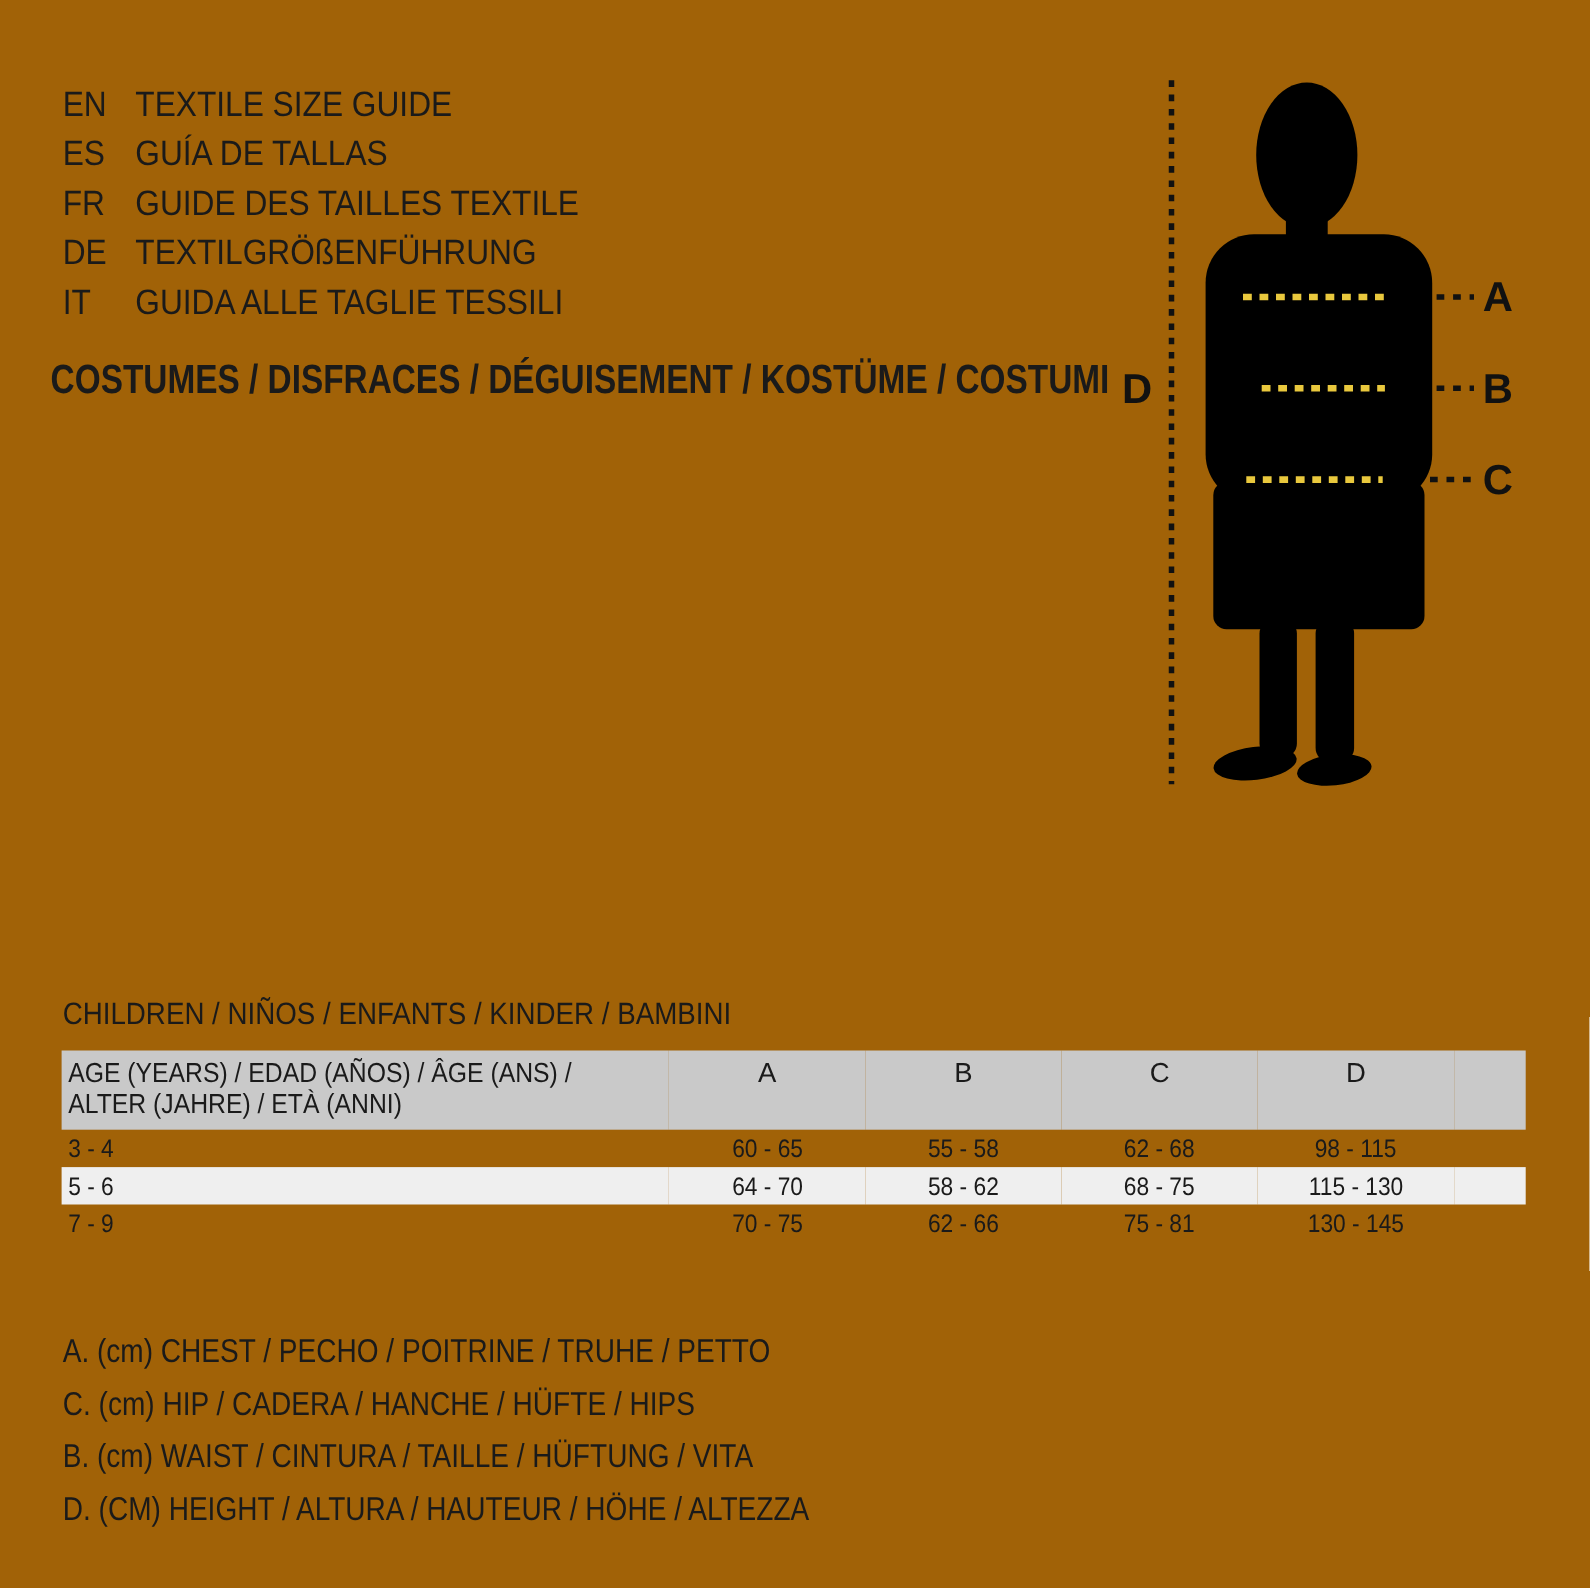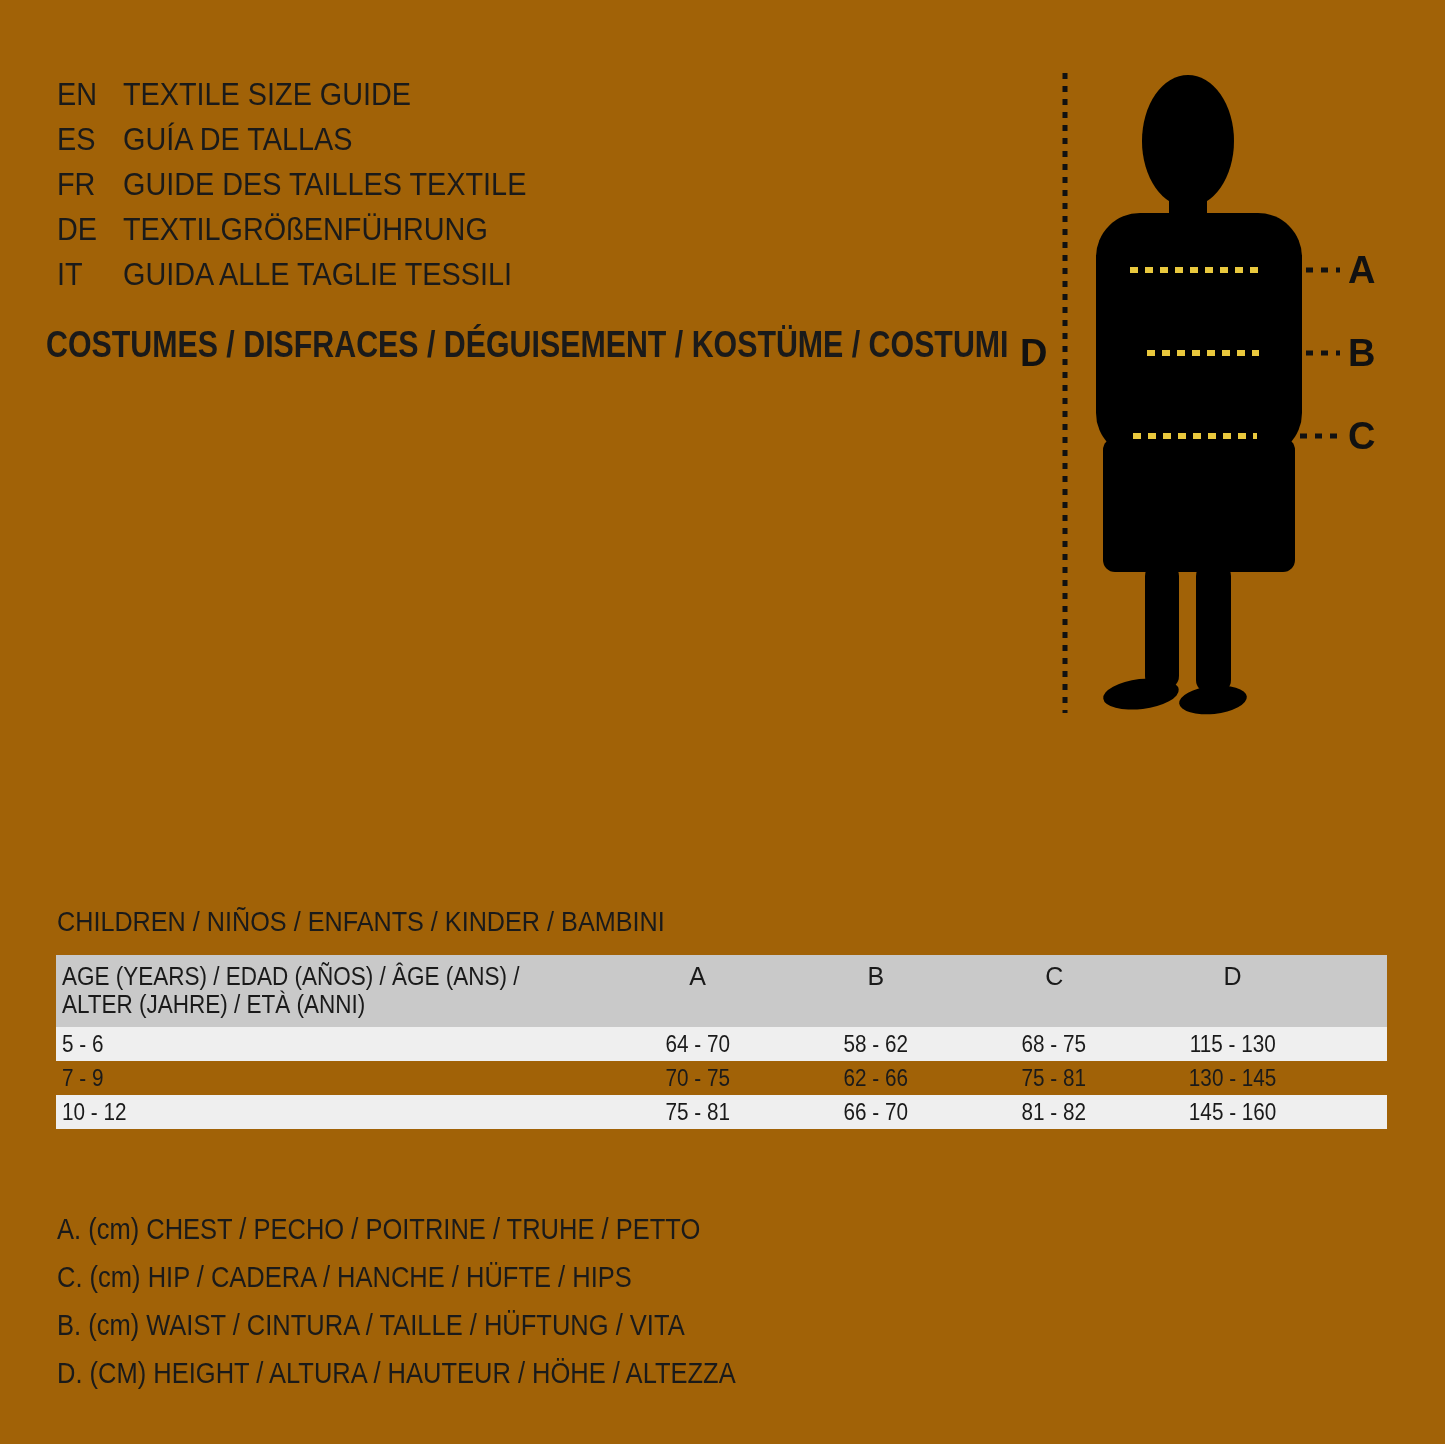--- a/index.html
+++ b/index.html
@@ -142,42 +142,42 @@
           <span class="sx90" style="display:block">ALTER (JAHRE) / ETÀ (ANNI)</span>
         </th>
         <th>A</th>
         <th>B</th>
         <th>C</th>
         <th>D</th>
         <th></th>
       </tr>
     </thead>
     <tbody>
+      <tr>
+        <td class="age-col"><span class="sx90">3 - 4</span></td>
+        <td><span class="sx90 sxc">60 - 65</span></td>
+        <td><span class="sx90 sxc">55 - 58</span></td>
+        <td><span class="sx90 sxc">62 - 68</span></td>
+        <td><span class="sx90 sxc">98 - 115</span></td>
+        <td></td>
+      </tr>
       <tr class="alt">
         <td class="age-col"><span class="sx90">5 - 6</span></td>
         <td><span class="sx90 sxc">64 - 70</span></td>
         <td><span class="sx90 sxc">58 - 62</span></td>
         <td><span class="sx90 sxc">68 - 75</span></td>
         <td><span class="sx90 sxc">115 - 130</span></td>
         <td></td>
       </tr>
       <tr>
         <td class="age-col"><span class="sx90">7 - 9</span></td>
         <td><span class="sx90 sxc">70 - 75</span></td>
         <td><span class="sx90 sxc">62 - 66</span></td>
         <td><span class="sx90 sxc">75 - 81</span></td>
         <td><span class="sx90 sxc">130 - 145</span></td>
-        <td></td>
-      </tr>
-      <tr class="alt">
-        <td class="age-col"><span class="sx90">10 - 12</span></td>
-        <td><span class="sx90 sxc">75 - 81</span></td>
-        <td><span class="sx90 sxc">66 - 70</span></td>
-        <td><span class="sx90 sxc">81 - 82</span></td>
-        <td><span class="sx90 sxc">145 - 160</span></td>
         <td></td>
       </tr>
     </tbody>
   </table>
 
   <div class="legend">
     <div class="legend-row">
         <span class="sx85">A. (cm) CHEST / PECHO / POITRINE / TRUHE / PETTO</span>
       </div>
     <div class="legend-row">

